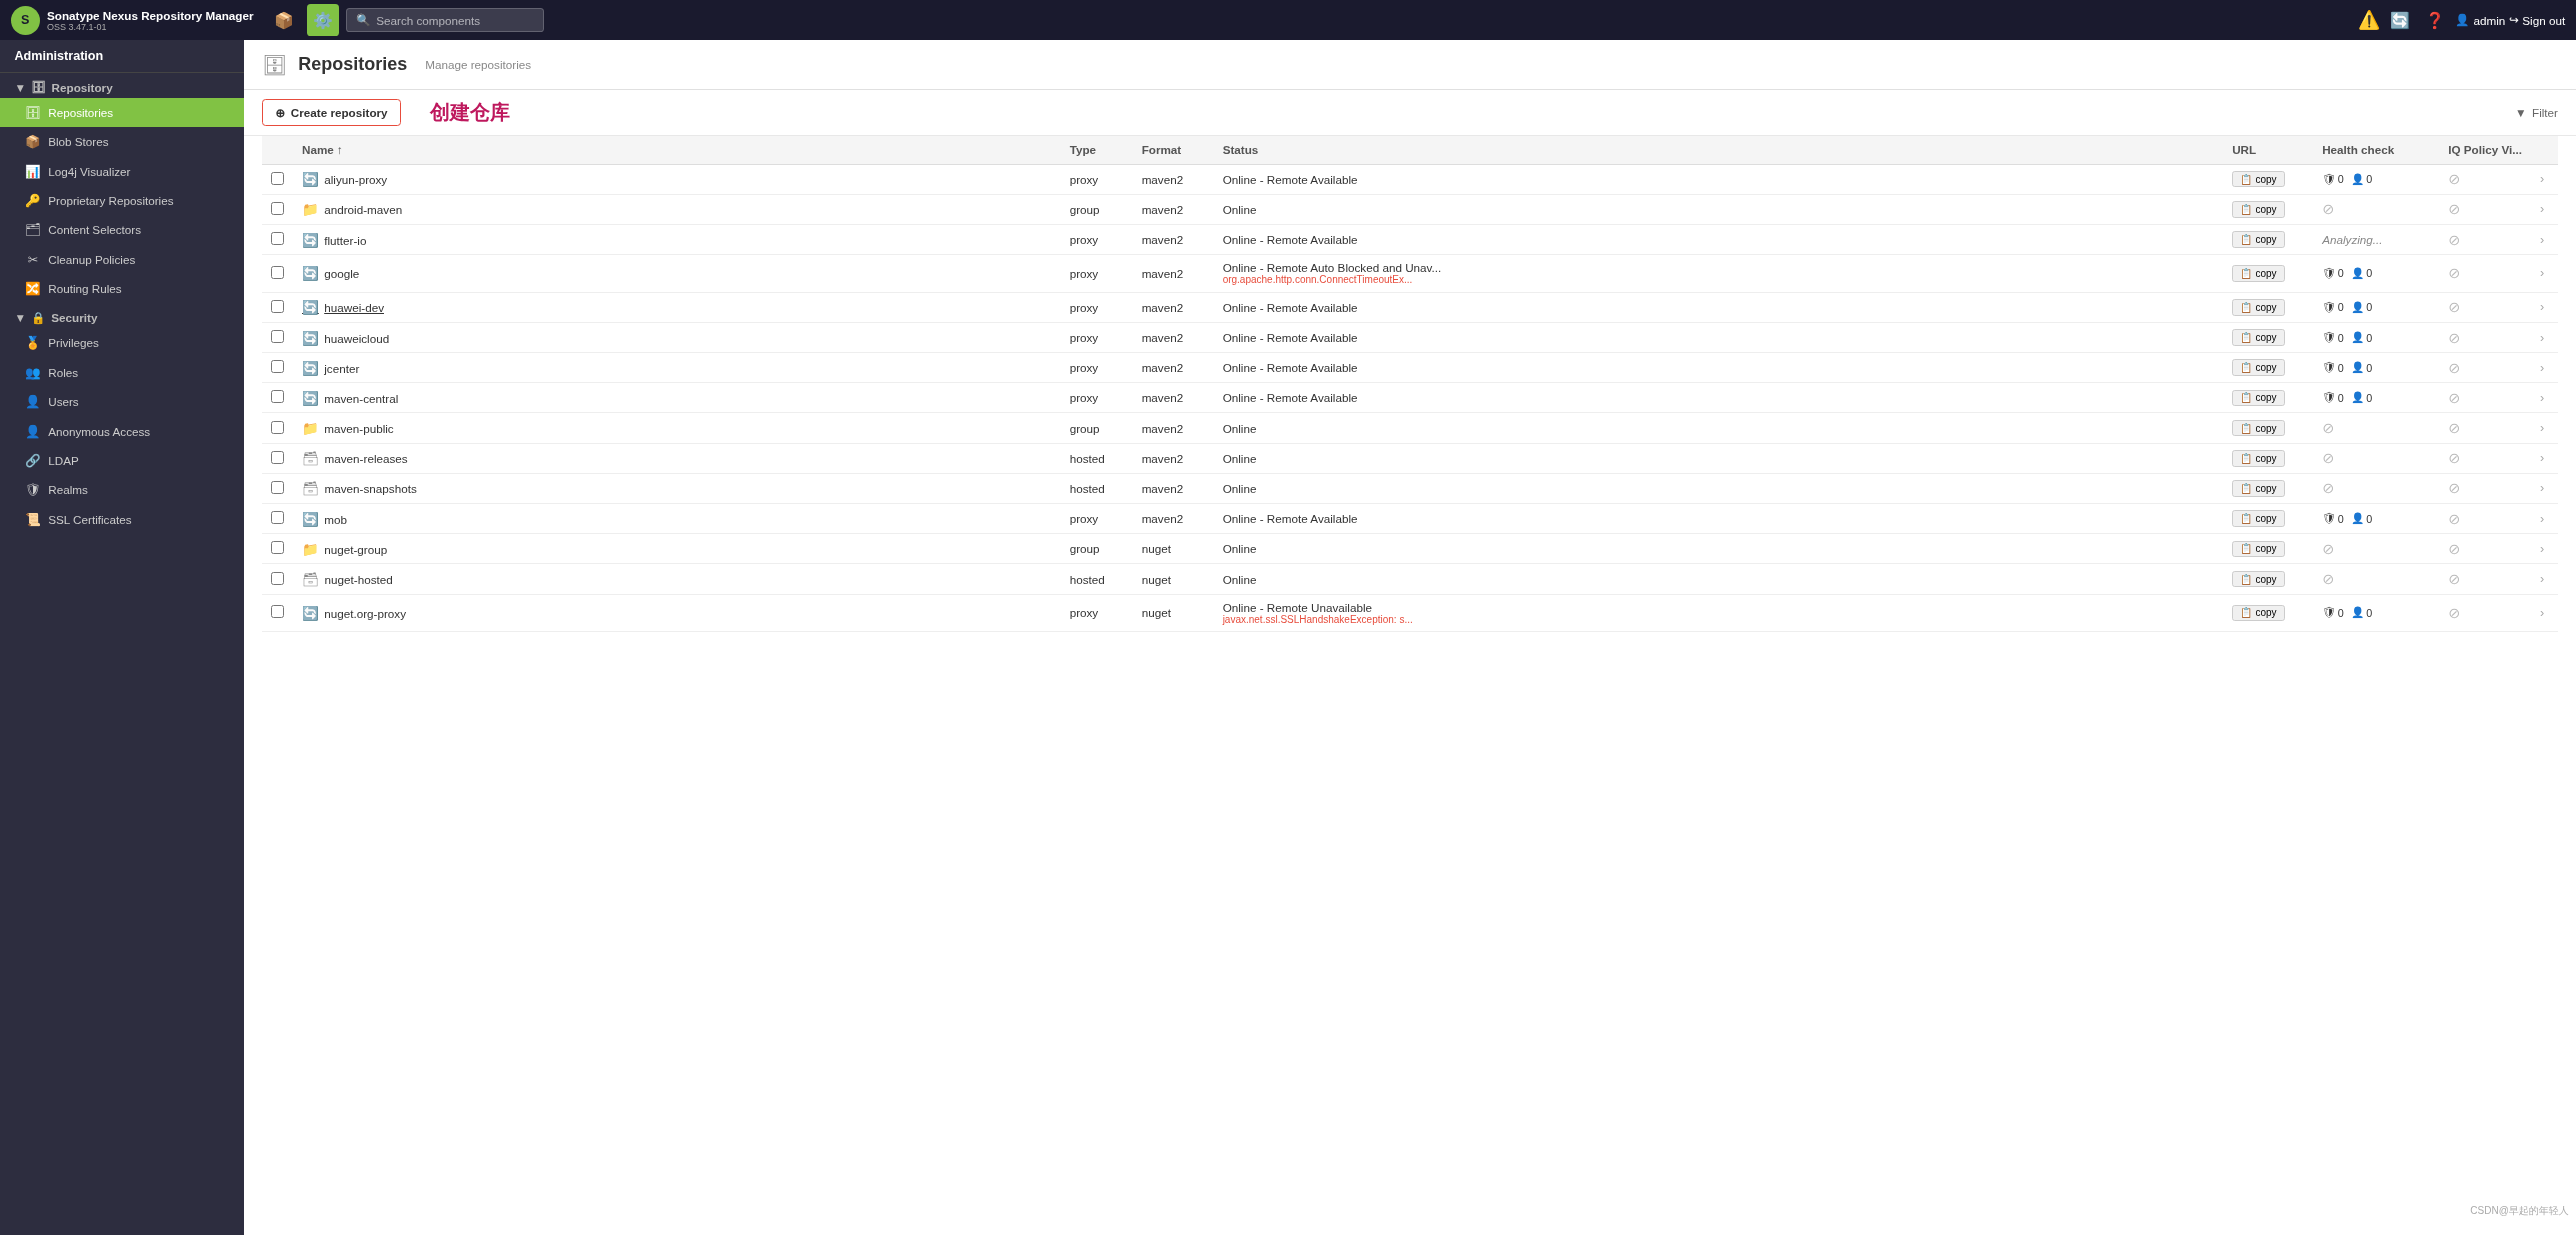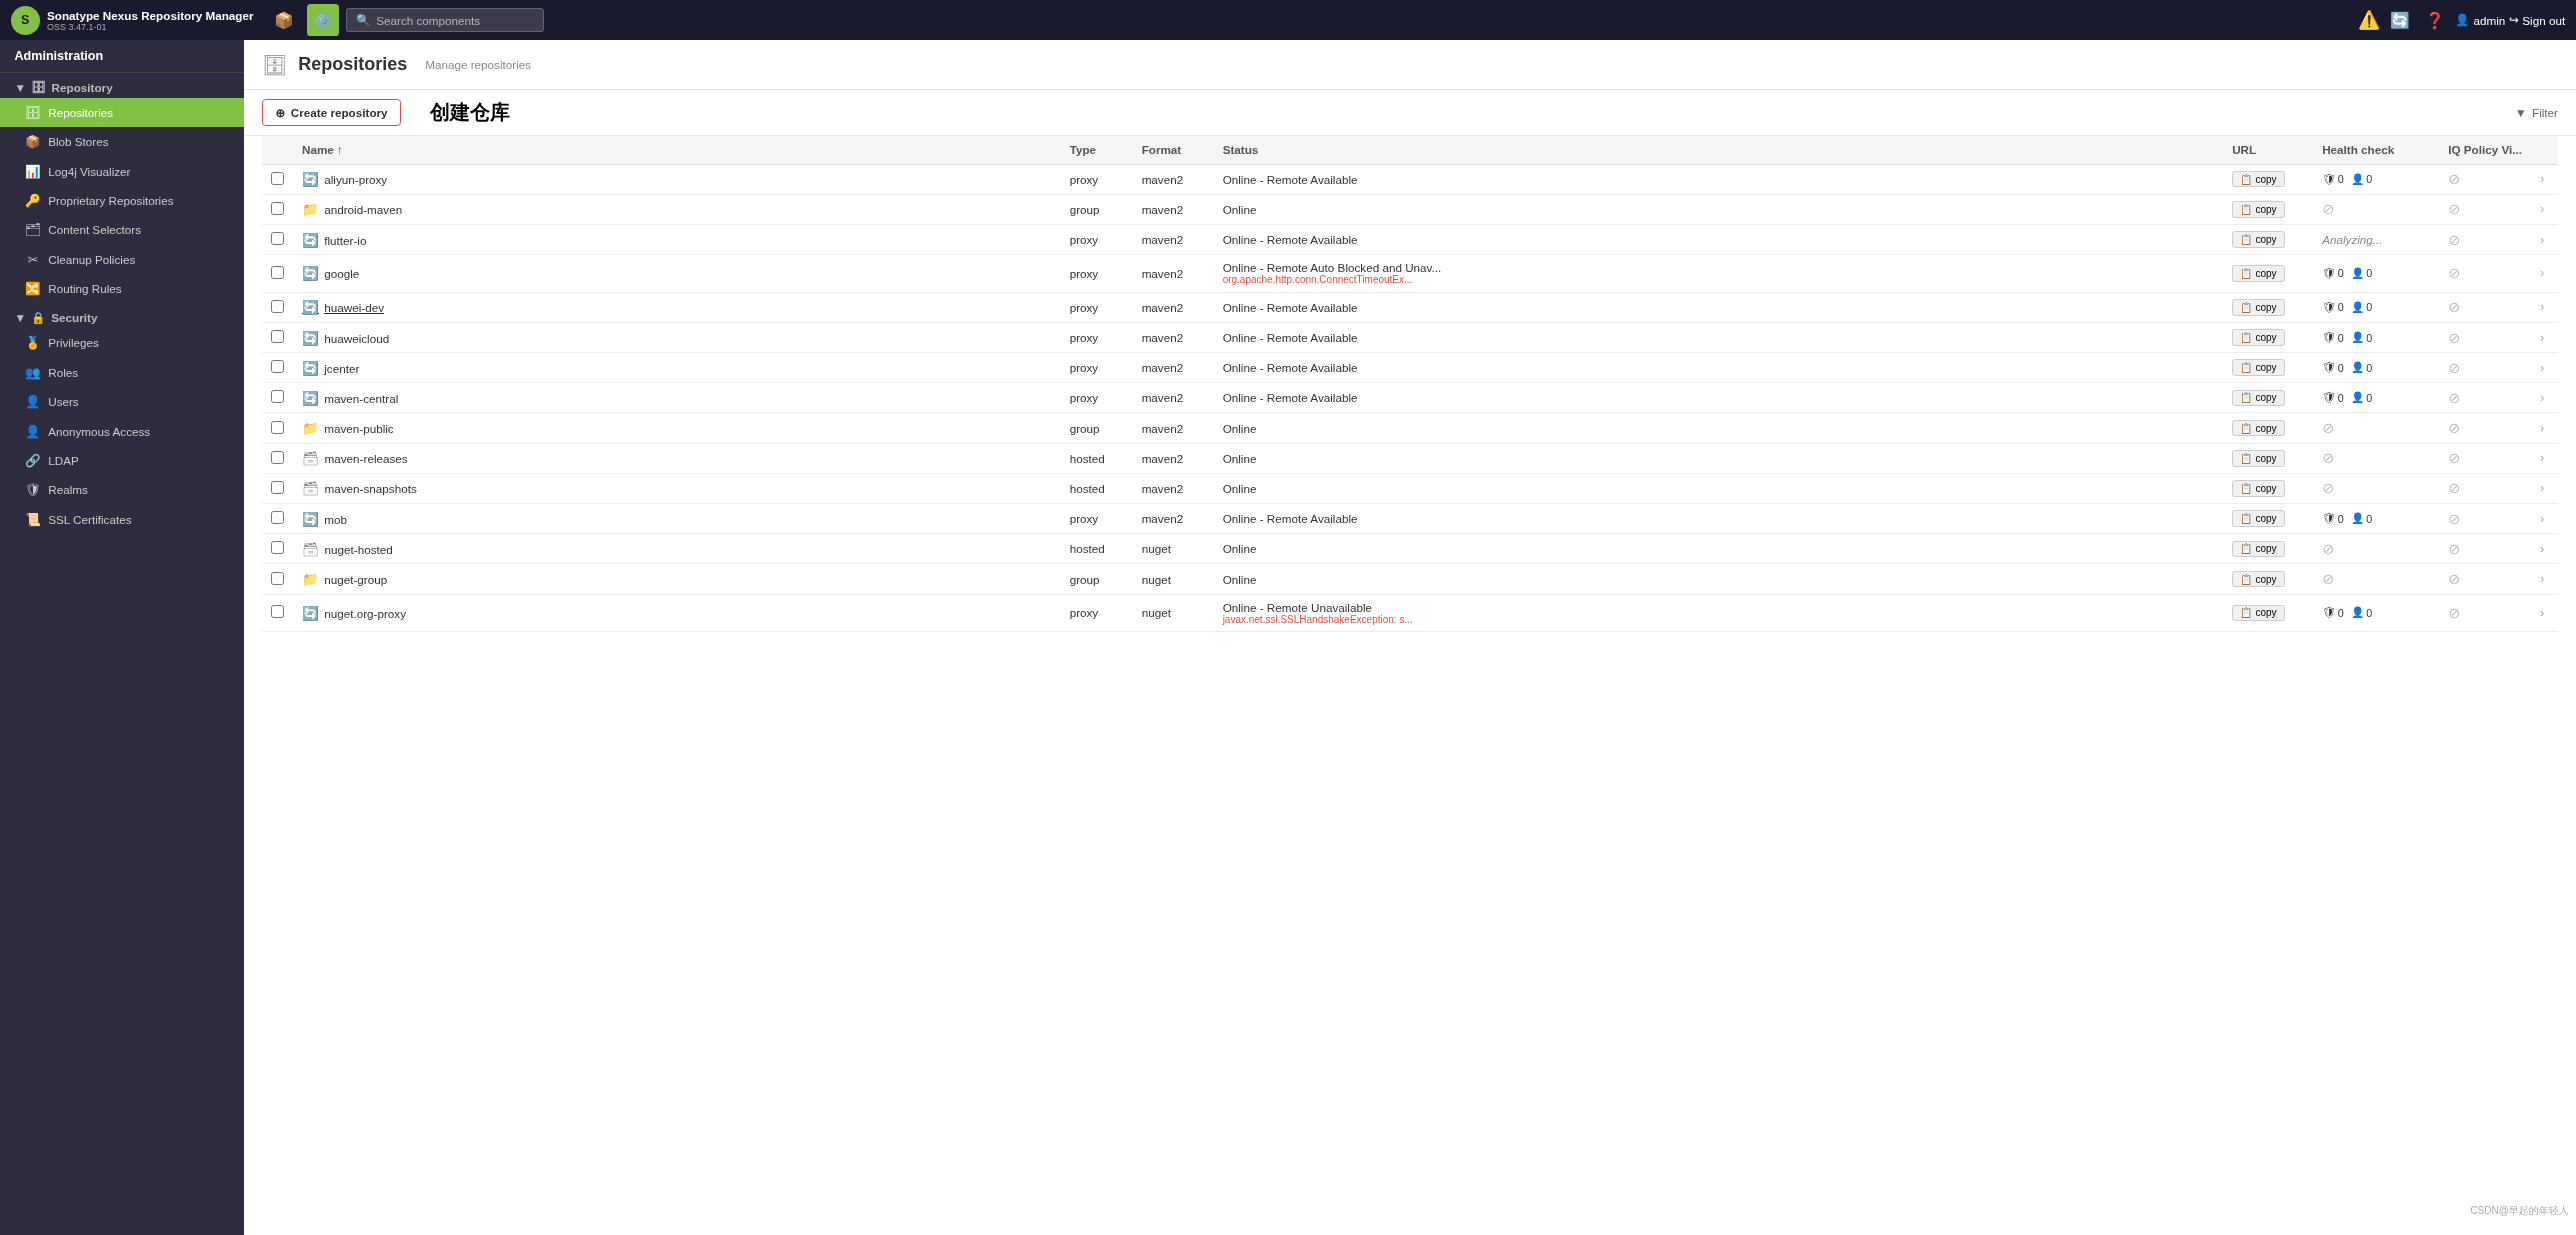--- a/index.html
+++ b/index.html
@@ -131,21 +131,21 @@
       background: #fff;
       color: #333;
       padding: 5.4px 12.6px;
       border-radius: 3.6px;
       cursor: pointer;
       font-size: 11.7px;
       font-weight: bold;
     }
     .create-hint {
       font-size: 20px;
-      color: #000000;
+      color: #be185d;
       font-weight: bold;
       margin-left: 14.4px;
       text-align: right;
     }
     .filter-area {
       display: flex; align-items: center; gap: 5.4px;
       color: #666; font-size: 11.7px;
     }
 
     
@@ -539,46 +539,46 @@
                 <span class="health-cell">
       <span class="health-badge"><span class="shield-icon">🛡</span>0</span>
       <span class="health-badge"><span class="person-icon">👤</span>0</span>
     </span>
               </td>
               <td><span class="no-symbol">⊘</span></td>
               <td><span class="chevron-right">›</span></td>
             </tr>
             <tr>
               <td><input type="checkbox" style=""></td>
+              <td style="align-items: center; gap: 5.4px;"><span style="margin-right:5.4px"><span style="color:#e8a020;font-size:13.5px;" title="group">📁</span></span><span>nuget-group</span></td>
+              <td>group</td>
+              <td>nuget</td>
+              <td><span class="status-text">Online</span></td>
+              <td>
+                <button class="copy-btn"><span>📋</span>copy</button>
+              </td>
+              <td><span class="no-symbol">⊘</span></td>
+              <td><span class="no-symbol">⊘</span></td>
+              <td><span class="chevron-right">›</span></td>
+            </tr>
+            <tr>
+              <td><input type="checkbox" style=""></td>
               <td style="align-items: center; gap: 5.4px;"><span style="margin-right:5.4px"><span style="color:#888;font-size:13.5px;" title="hosted">🗃</span></span><span>nuget-hosted</span></td>
               <td>hosted</td>
               <td>nuget</td>
               <td><span class="status-text">Online</span></td>
               <td>
                 <button class="copy-btn"><span>📋</span>copy</button>
               </td>
               <td><span class="no-symbol">⊘</span></td>
               <td><span class="no-symbol">⊘</span></td>
               <td><span class="chevron-right">›</span></td>
             </tr>
             <tr>
               <td><input type="checkbox" style=""></td>
-              <td style="align-items: center; gap: 5.4px;"><span style="margin-right:5.4px"><span style="color:#e8a020;font-size:13.5px;" title="group">📁</span></span><span>nuget-group</span></td>
-              <td>group</td>
-              <td>nuget</td>
-              <td><span class="status-text">Online</span></td>
-              <td>
-                <button class="copy-btn"><span>📋</span>copy</button>
-              </td>
-              <td><span class="no-symbol">⊘</span></td>
-              <td><span class="no-symbol">⊘</span></td>
-              <td><span class="chevron-right">›</span></td>
-            </tr>
-            <tr>
-              <td><input type="checkbox" style=""></td>
               <td style="align-items: center; gap: 5.4px;"><span style="margin-right:5.4px"><span style="color:#4a90d9;font-size:13.5px;" title="proxy">🔄</span></span><span>nuget.org-proxy</span></td>
               <td>proxy</td>
               <td>nuget</td>
               <td><span class="status-text">Online - Remote Unavailable</span><span class="status-sub">javax.net.ssl.SSLHandshakeException: s...</span></td>
               <td>
                 <button class="copy-btn"><span>📋</span>copy</button>
               </td>
               <td>
                 <span class="health-cell">
       <span class="health-badge"><span class="shield-icon">🛡</span>0</span>

